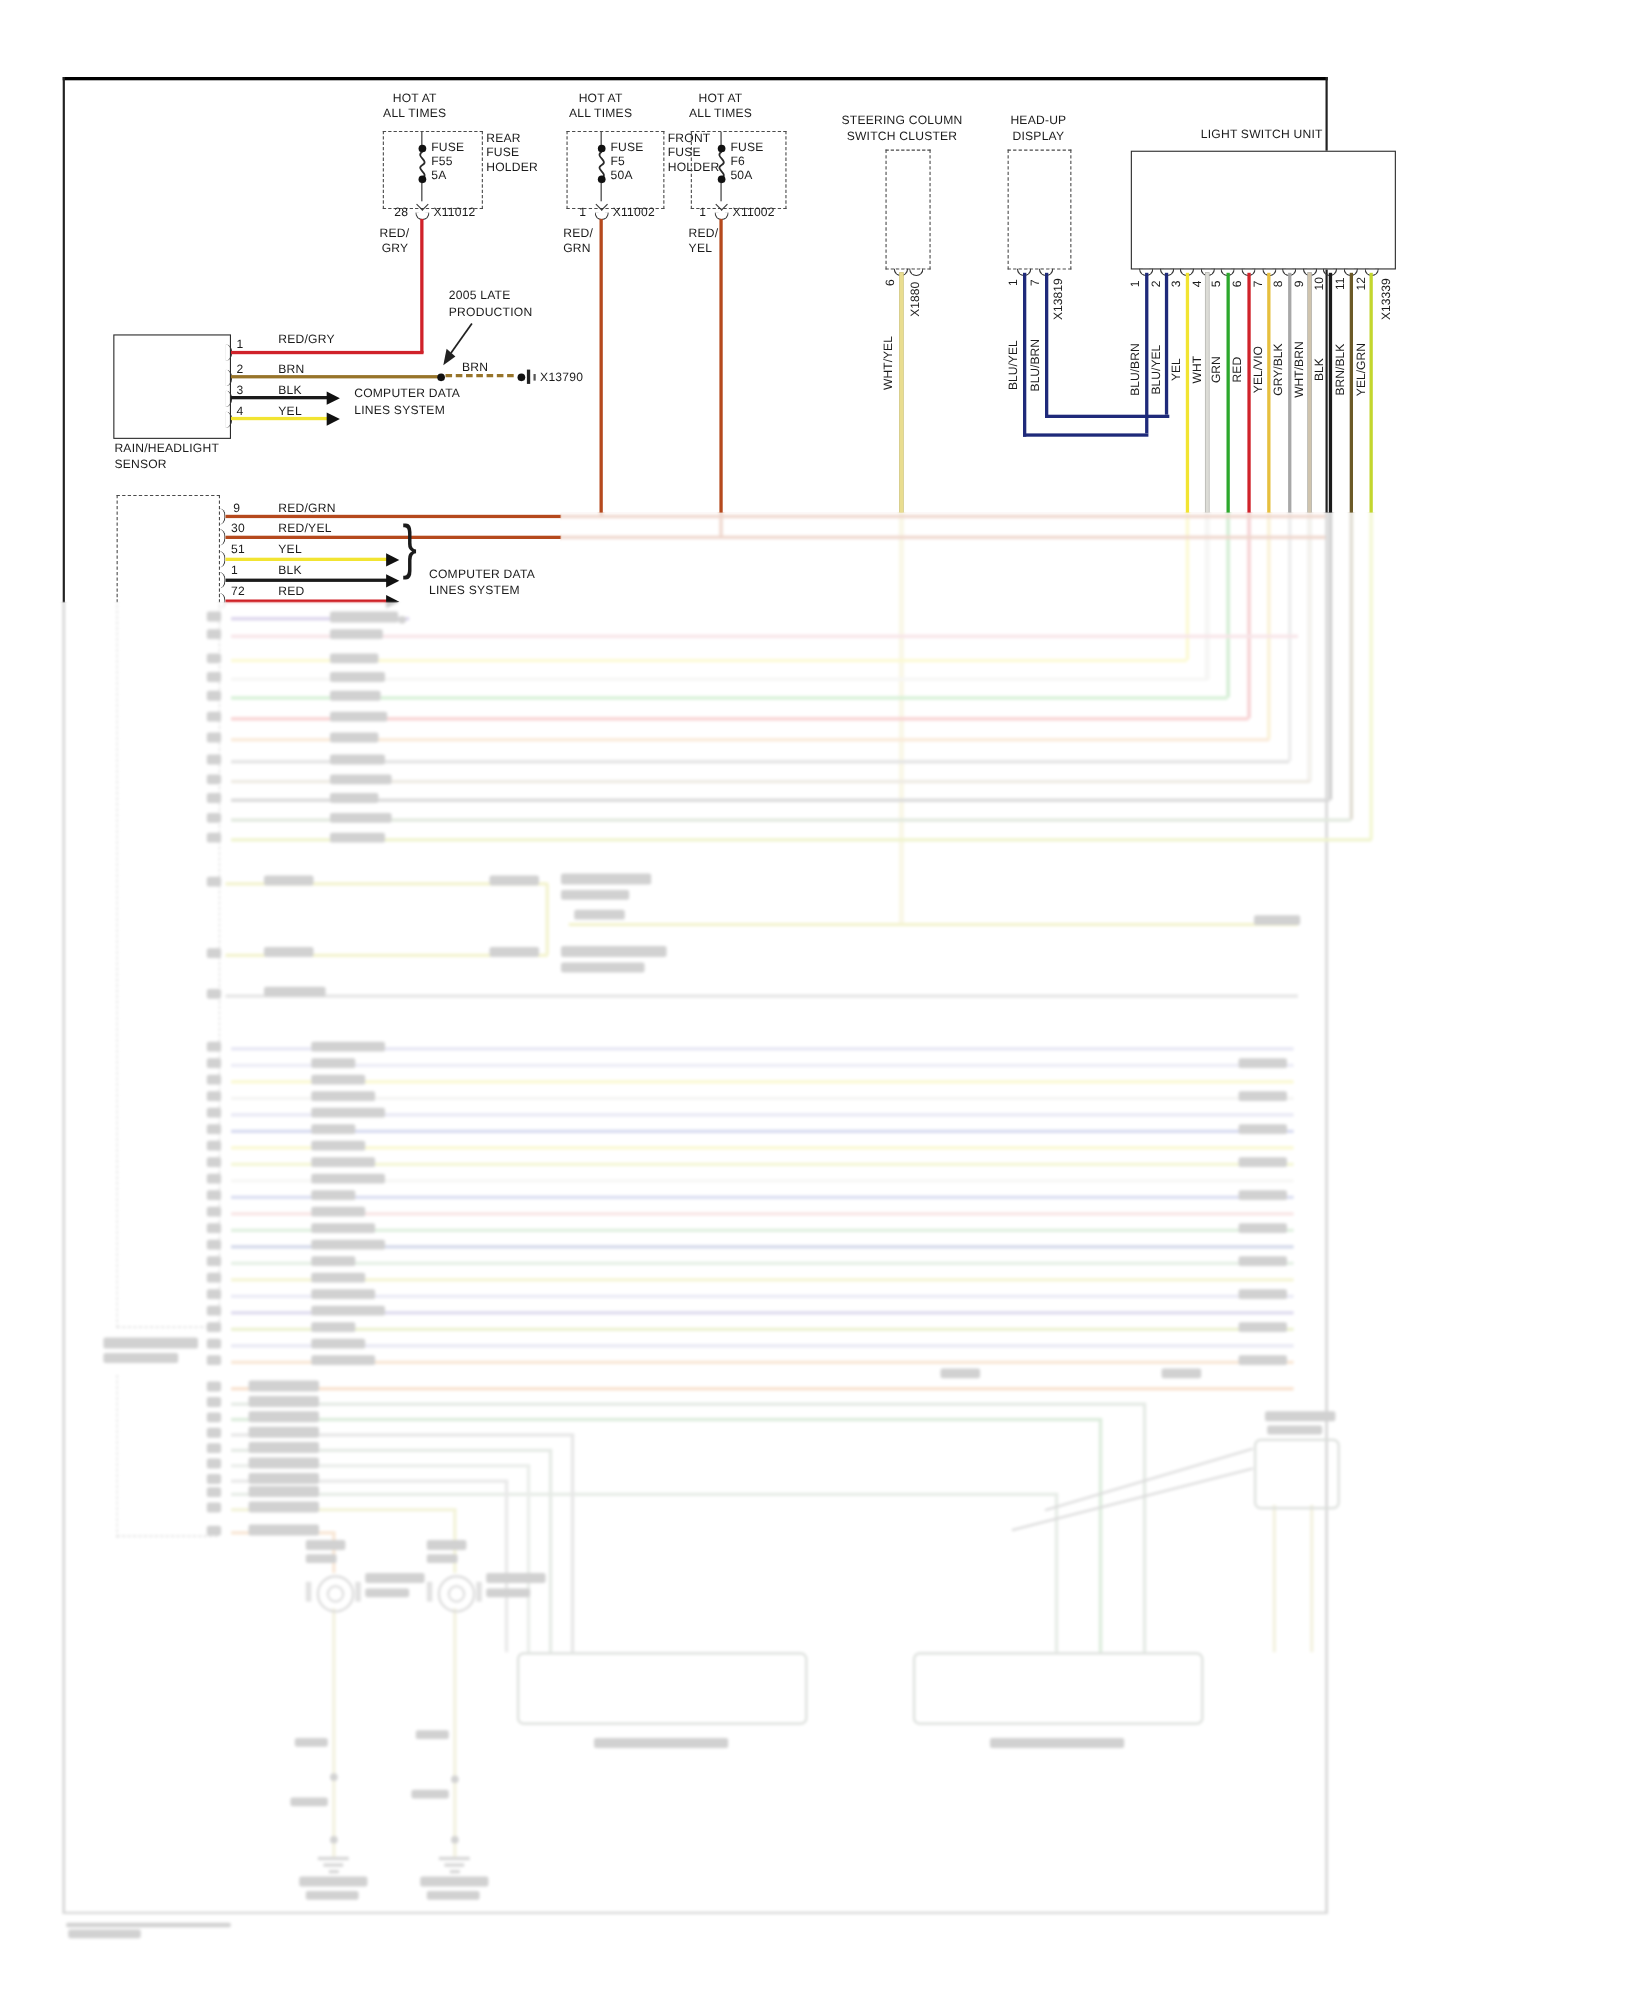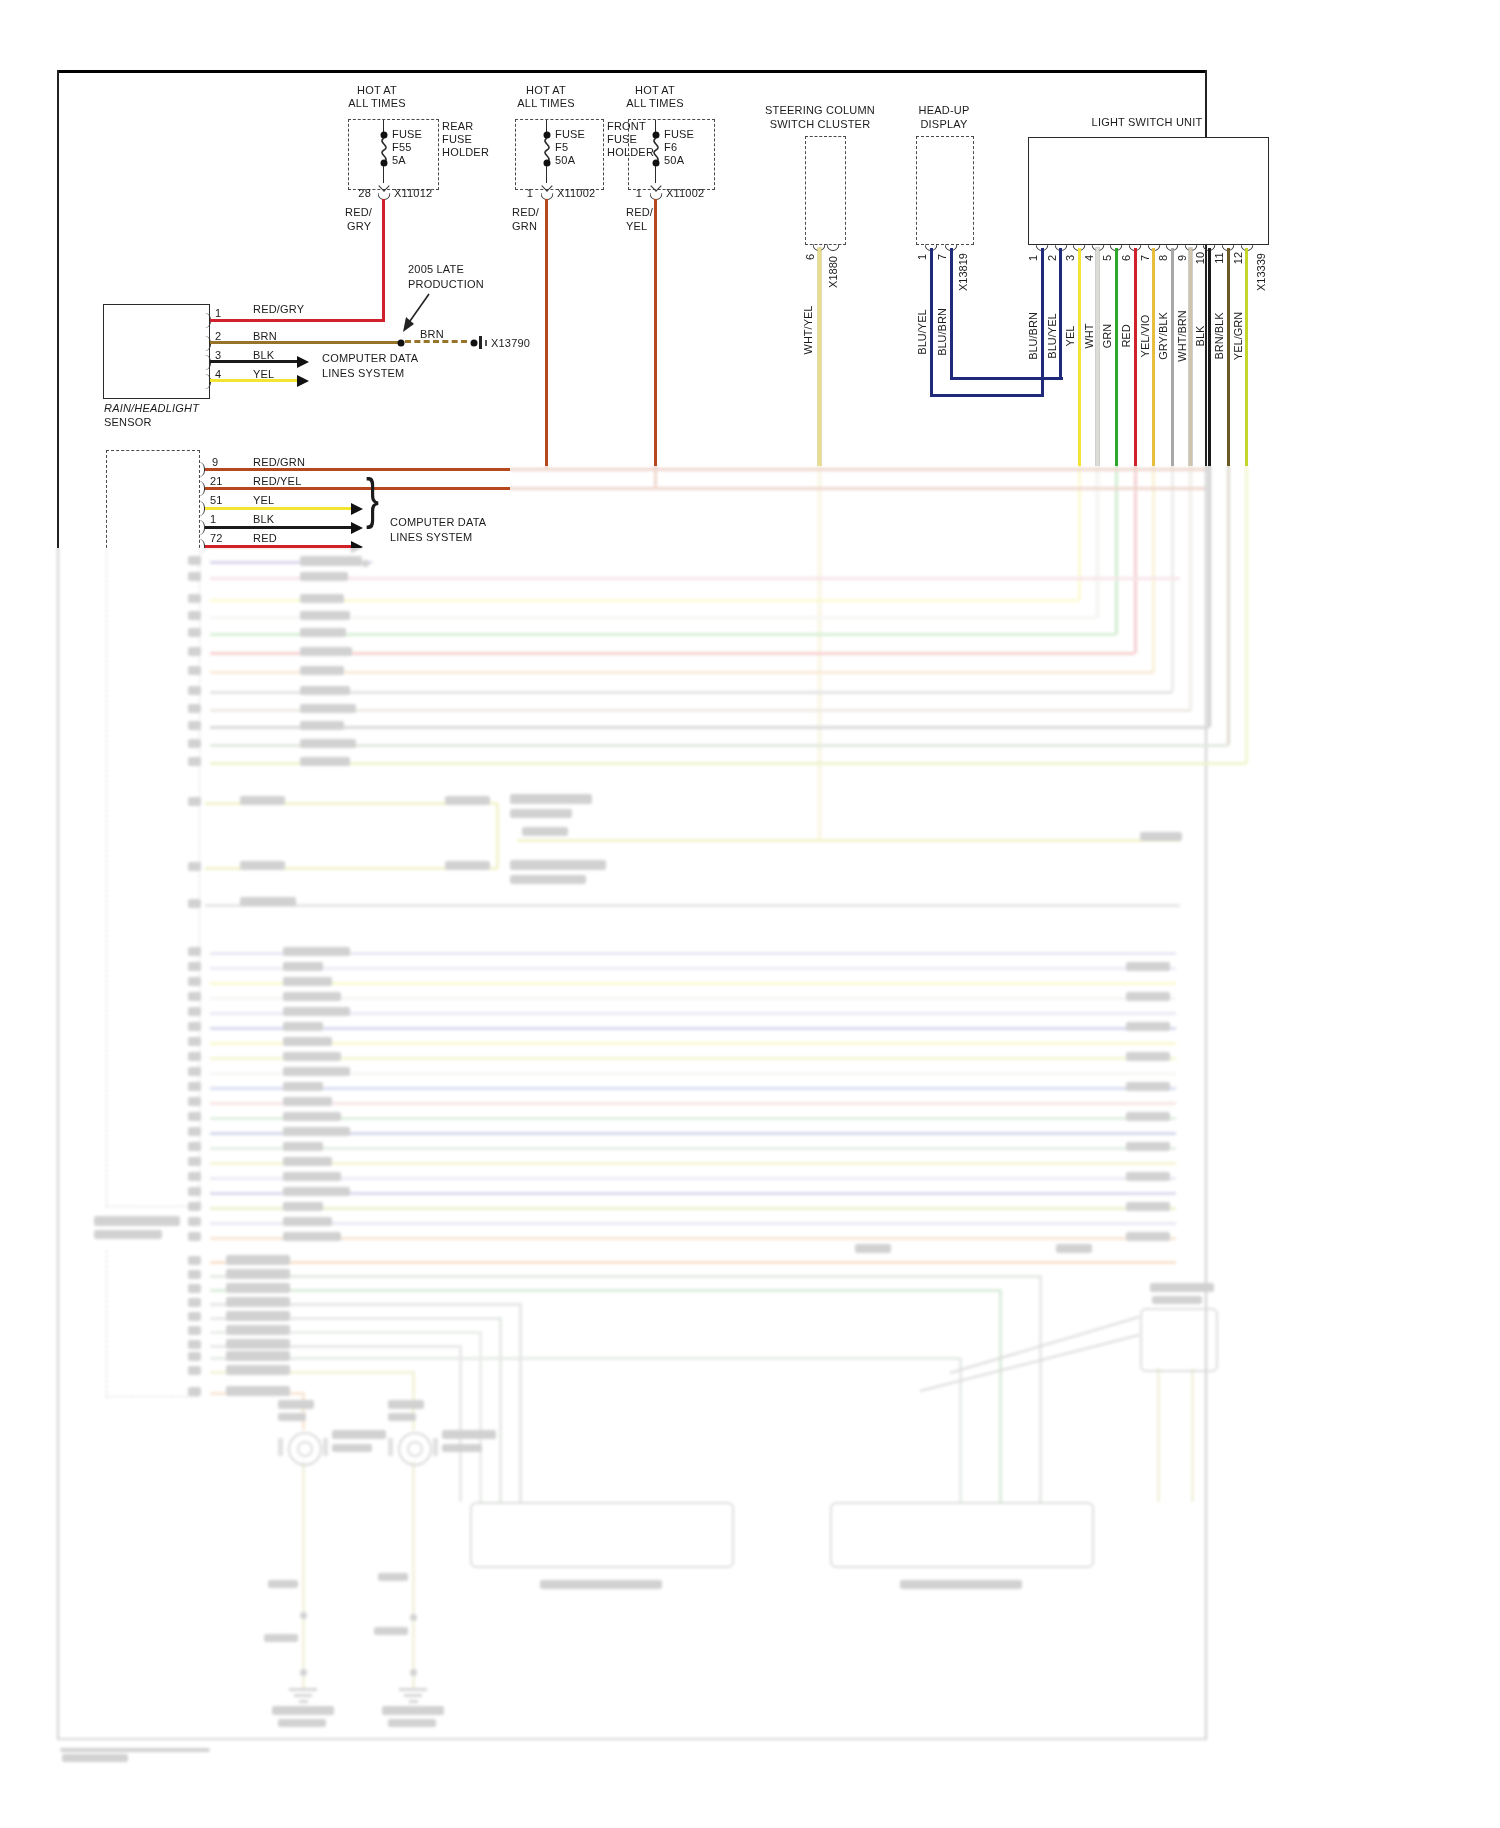--- a/index.html
+++ b/index.html
@@ -181,21 +181,21 @@
       <div class="w" style="left: 1226.5px; top: 248px; width: 3px; height: 497px; background: rgb(107, 90, 40);"></div>
       <div class="rot" style="left: 1219px; top: 258px;">11</div>
       <div class="rot" style="left: 1219px; top: 336px;">BRN/BLK</div>
       <div class="arc" style="left: 1246.6px; top: 244px;"></div>
       <div class="w" style="left: 1245.1px; top: 248px; width: 3px; height: 515px; background: rgb(195, 214, 46);"></div>
       <div class="rot" style="left: 1237.6px; top: 258px;">12</div>
       <div class="rot" style="left: 1237.6px; top: 336px;">YEL/GRN</div>
     </div>
 
   <div class="solidbox" style="left:103px;top:304px;width:105px;height:93px;"></div>
-  <div class="t" style="left:104px;top:402px;font-style:italic;">RAIN/HEADLIGHT</div>
+  <div class="t" style="left:104px;top:402px;">RAIN/HEADLIGHT</div>
   <div class="t" style="left:104px;top:416px;">SENSOR</div>
 
   <div class="pb" style="left:205px;top:313px;"></div>
   <div class="pb" style="left:205px;top:336px;"></div>
   <div class="pb" style="left:205px;top:355px;"></div>
   <div class="pb" style="left:205px;top:374px;"></div>
   <div class="t" style="left:215px;top:307px;">1</div>
   <div class="t" style="left:253px;top:303px;">RED/GRY</div>
   <div class="t" style="left:215px;top:330px;">2</div>
   <div class="t" style="left:253px;top:330px;">BRN</div>
@@ -232,21 +232,21 @@
   <div class="w" style="left:106px;top:1250px;width:0;height:148px;border-left:1.6px dashed #4a4a4a;"></div>
   <div class="w" style="left:106px;top:1396px;width:92px;height:0;border-top:1.6px dashed #4a4a4a;"></div>
 
   <div class="pb" style="left:199px;top:462px;"></div>
   <div class="pb" style="left:199px;top:481px;"></div>
   <div class="pb" style="left:199px;top:501px;"></div>
   <div class="pb" style="left:199px;top:520px;"></div>
   <div class="pb" style="left:199px;top:539px;"></div>
   <div class="t" style="left:212px;top:456px;">9</div>
   <div class="t" style="left:253px;top:456px;">RED/GRN</div>
-  <div class="t" style="left:210px;top:475px;">21</div>
+  <div class="t" style="left:210px;top:475px;">30</div>
   <div class="t" style="left:253px;top:475px;">RED/YEL</div>
   <div class="t" style="left:210px;top:494px;">51</div>
   <div class="t" style="left:253px;top:494px;">YEL</div>
   <div class="t" style="left:210px;top:513px;">1</div>
   <div class="t" style="left:253px;top:513px;">BLK</div>
   <div class="t" style="left:210px;top:532px;text-align:center;">72</div>
   <div class="t" style="left:253px;top:532px;">RED</div>
 
   <div class="w" style="left:205px;top:468px;width:1000px;height:3px;background:#b5491d;"></div>
   <div class="w" style="left:205px;top:487px;width:1000px;height:3px;background:#b5491d;"></div>

